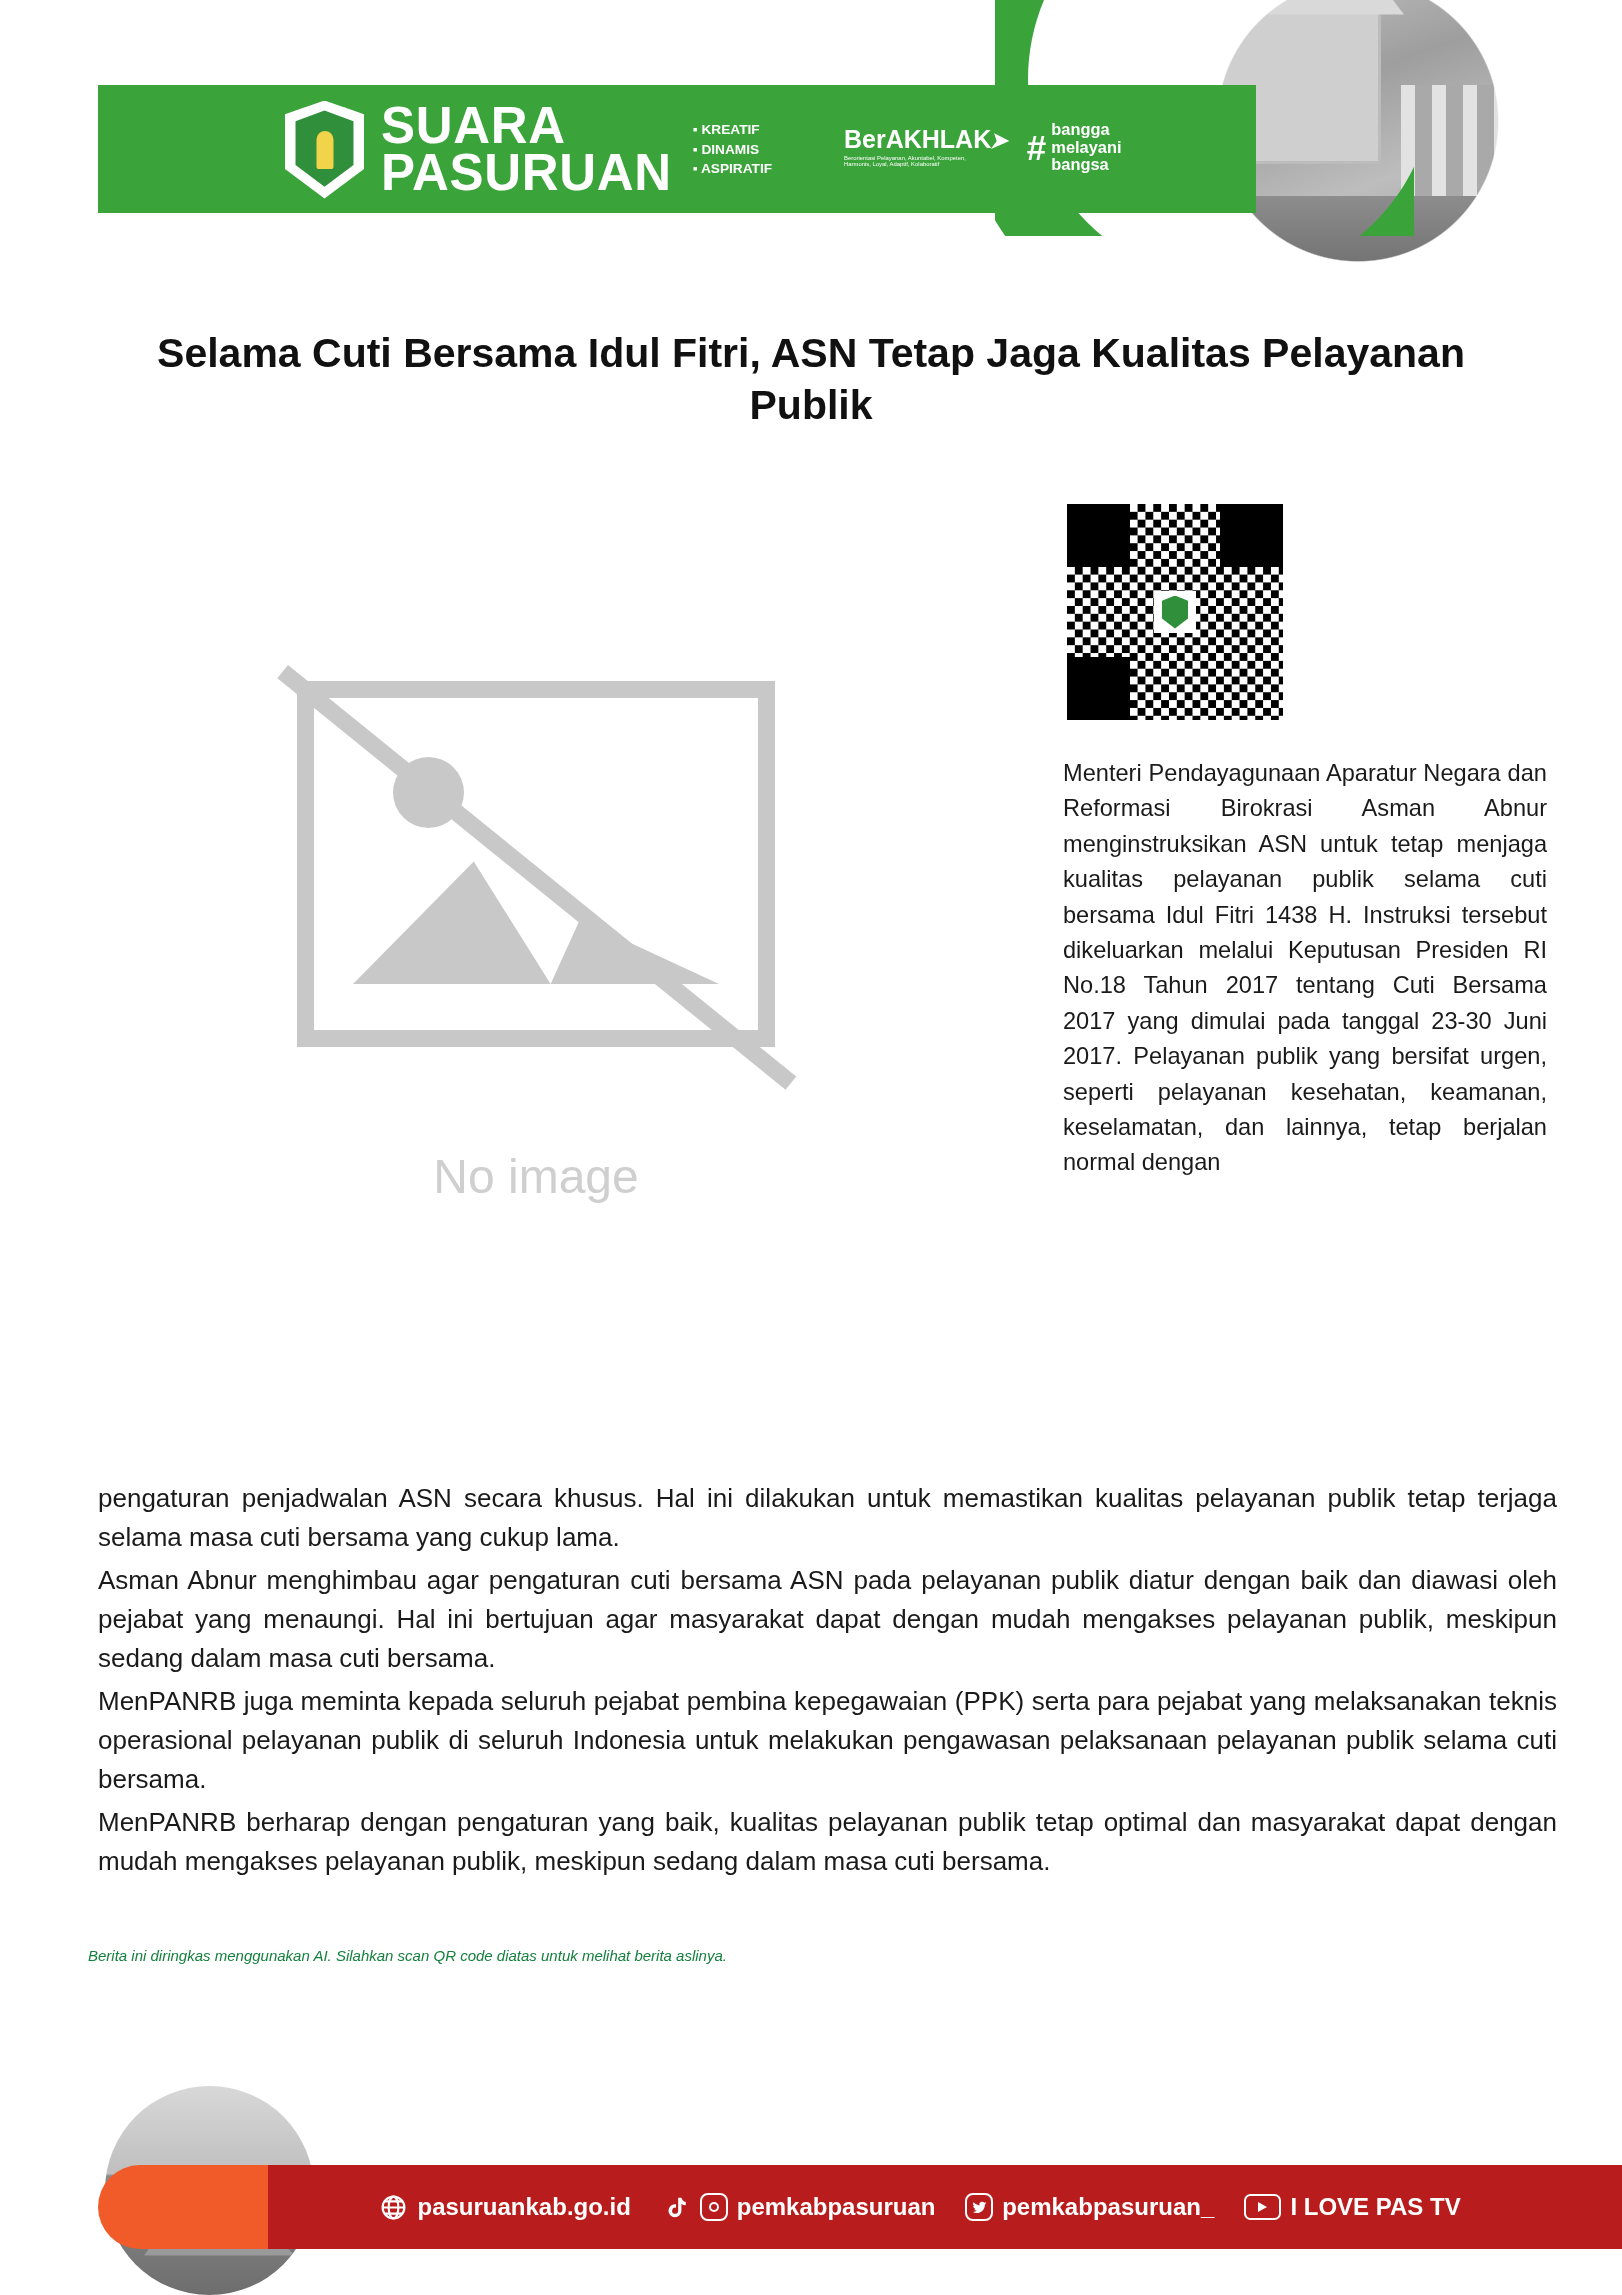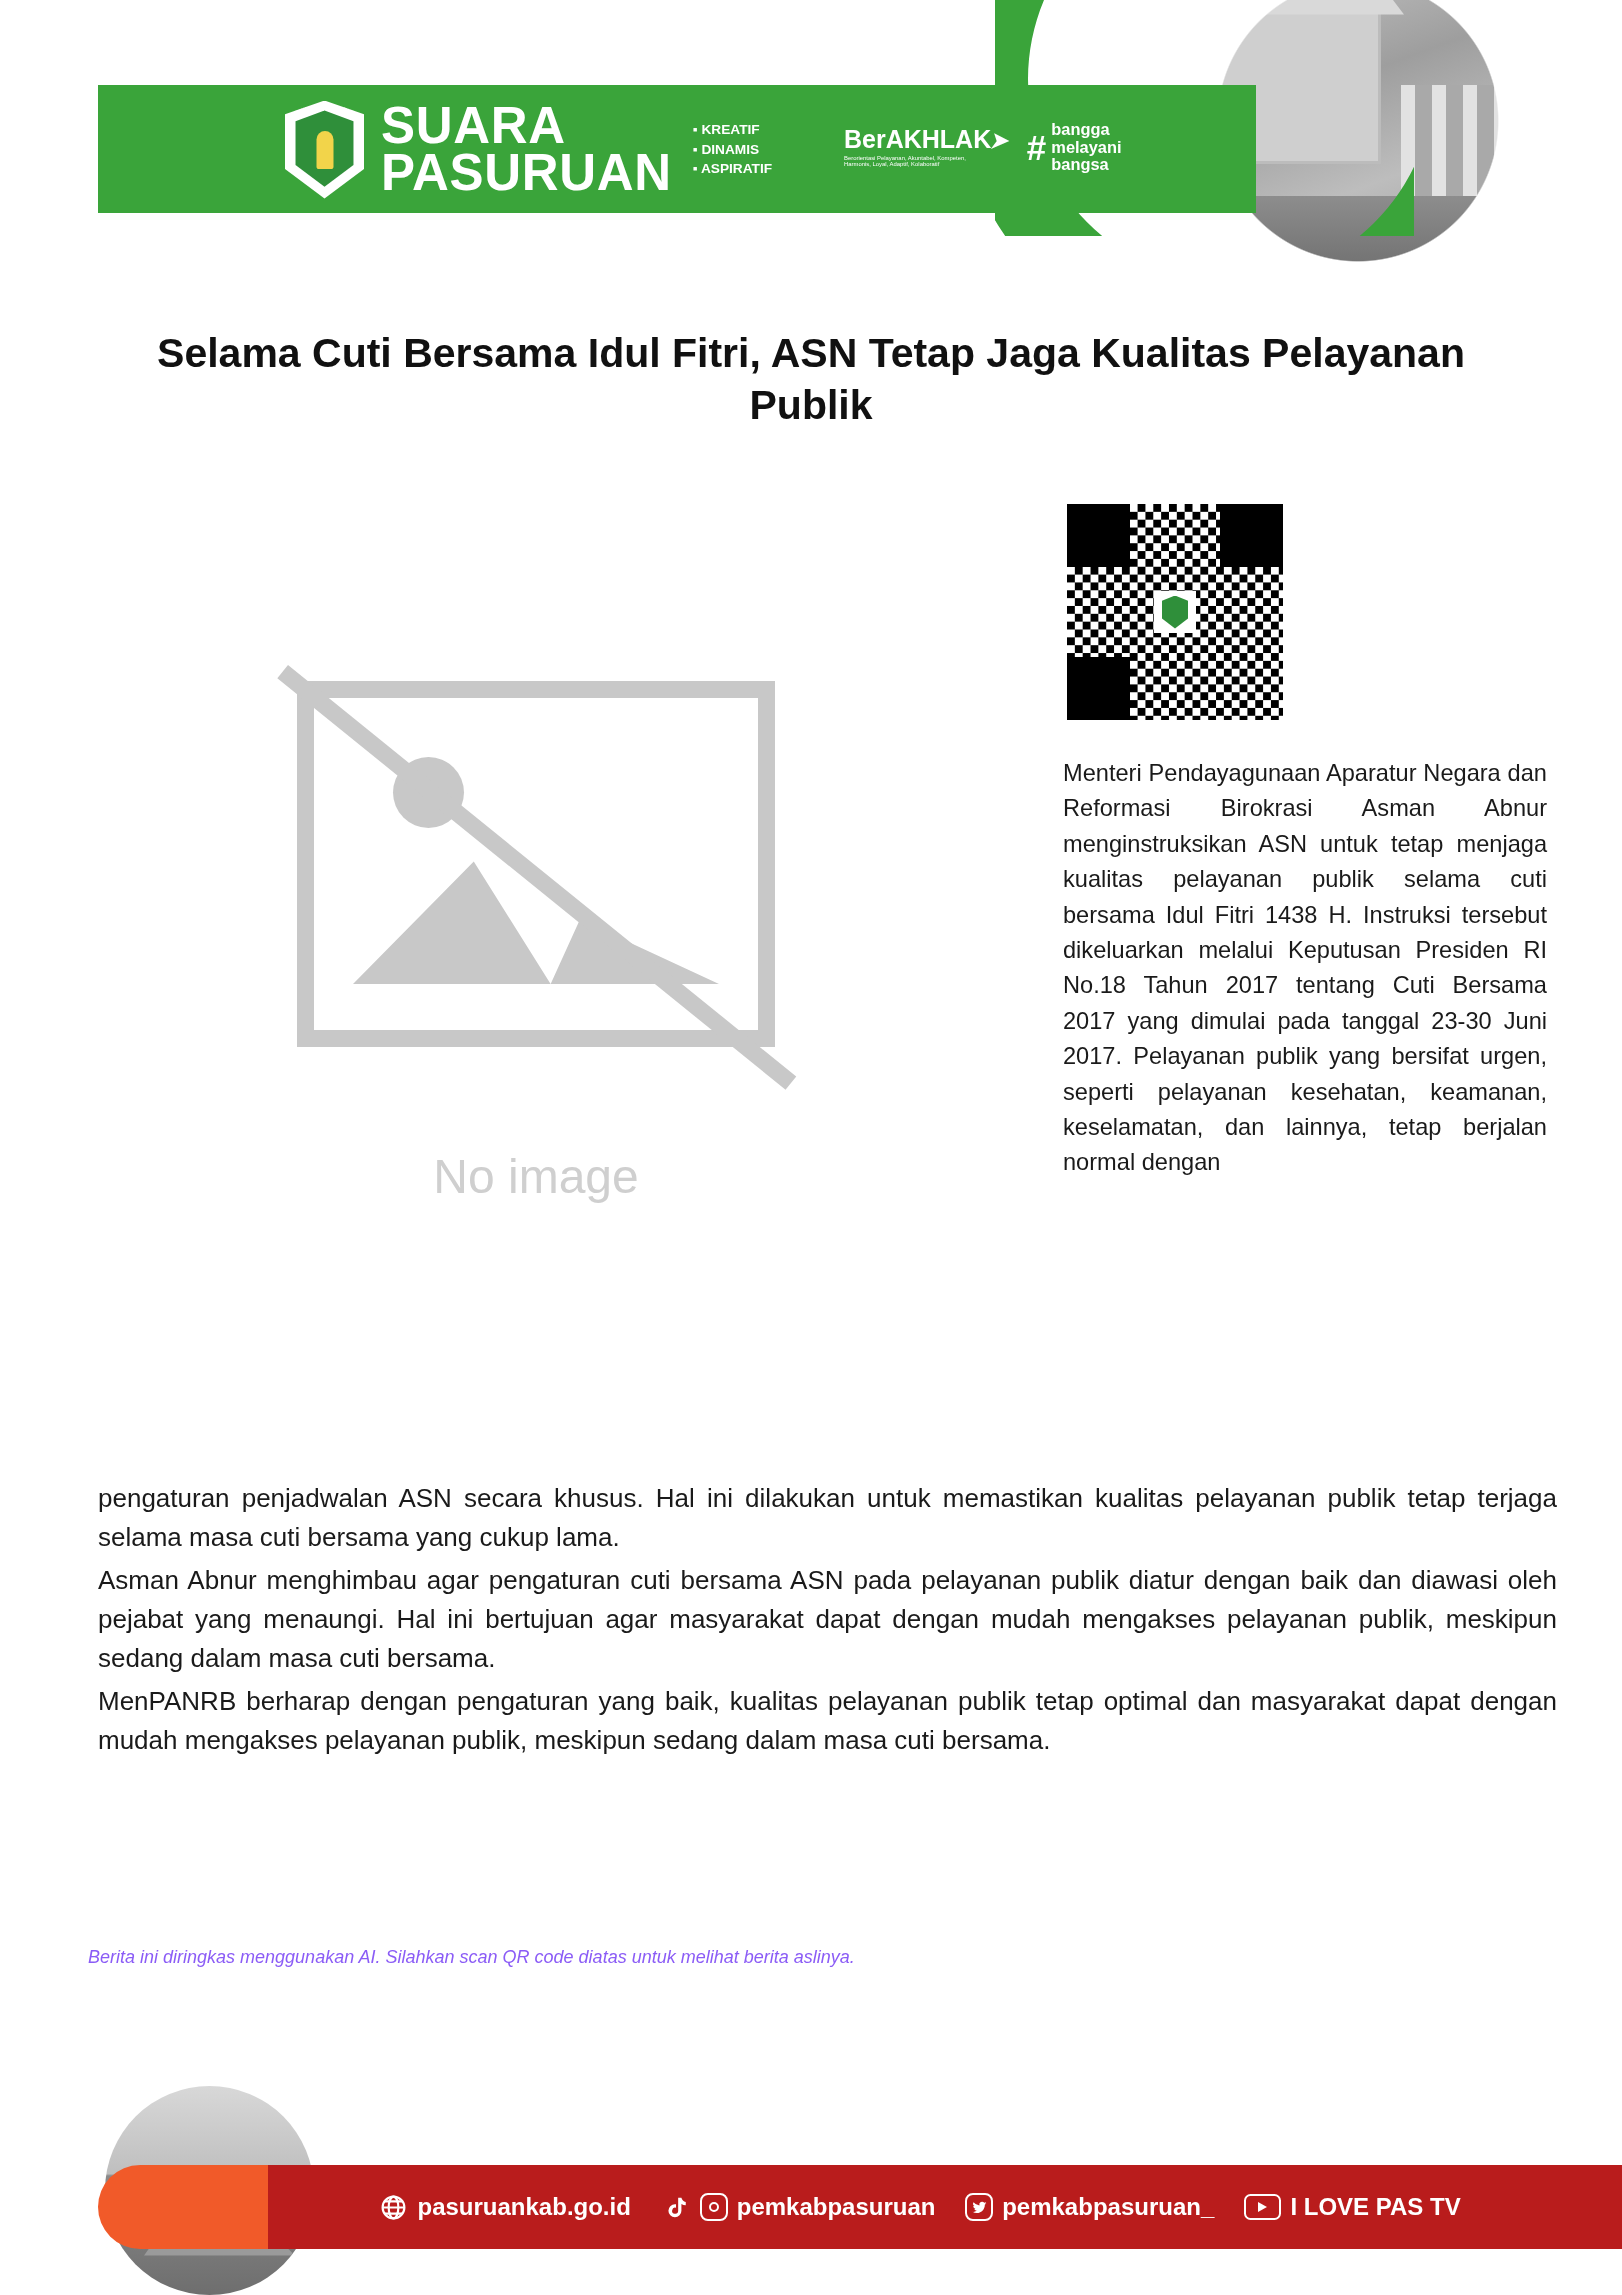--- a/index.html
+++ b/index.html
@@ -333,23 +333,23 @@
     text-align: justify;
   }
   .full-body p {
     margin: 0 0 3.9px 0;
   }
   .disclaimer {
     position: absolute;
     left: 88px;
     top: 1947px;
     width: 1459px;
-    font-size: 18px;
+    font-size: 15px;
     font-style: italic;
-    color: #8b5cf6;
+    color: #15803d;
   }
 
   
   .footer {
     position: absolute;
     left: 0;
     bottom: 0;
     width: 1623px;
     height: 216px;
   }
@@ -515,20 +515,21 @@
   <div class="caption">No image</div>
 </div>
 
 <div class="col-right">
   <div>Menteri Pendayagunaan Aparatur Negara dan Reformasi Birokrasi Asman Abnur menginstruksikan ASN untuk tetap menjaga kualitas pelayanan publik selama cuti bersama Idul Fitri 1438 H. Instruksi tersebut dikeluarkan melalui Keputusan Presiden RI No.18 Tahun 2017 tentang Cuti Bersama 2017 yang dimulai pada tanggal 23-30 Juni 2017. Pelayanan publik yang bersifat urgen, seperti pelayanan kesehatan, keamanan, keselamatan, dan lainnya, tetap berjalan normal dengan</div>
 </div>
 
 <div class="full-body">
   <p>pengaturan penjadwalan ASN secara khusus. Hal ini dilakukan untuk memastikan kualitas pelayanan publik tetap terjaga selama masa cuti bersama yang cukup lama.</p>
   <p>Asman Abnur menghimbau agar pengaturan cuti bersama ASN pada pelayanan publik diatur dengan baik dan diawasi oleh pejabat yang menaungi. Hal ini bertujuan agar masyarakat dapat dengan mudah mengakses pelayanan publik, meskipun sedang dalam masa cuti bersama.</p>
+  <p>MenPANRB juga meminta kepada seluruh pejabat pembina kepegawaian (PPK) serta para pejabat yang melaksanakan teknis operasional pelayanan publik di seluruh Indonesia untuk melakukan pengawasan pelaksanaan pelayanan publik selama cuti bersama.</p>
   <p>MenPANRB berharap dengan pengaturan yang baik, kualitas pelayanan publik tetap optimal dan masyarakat dapat dengan mudah mengakses pelayanan publik, meskipun sedang dalam masa cuti bersama.</p>
 </div>
 
 <div class="disclaimer">Berita ini diringkas menggunakan AI. Silahkan scan QR code diatas untuk melihat berita aslinya.</div>
 
 <div class="footer">
   <div class="footer-photo">
     <div class="circ">
         <div class="peak"></div>
       </div>

